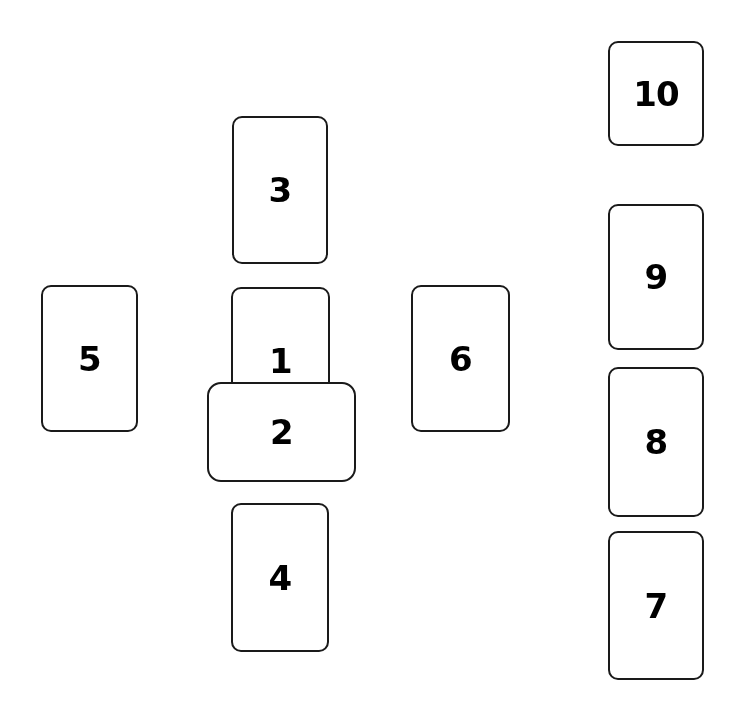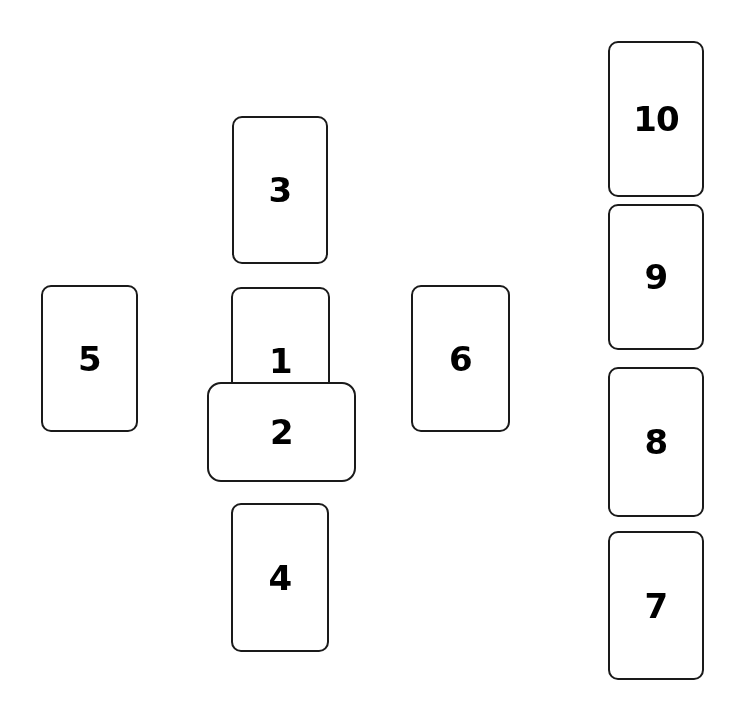--- a/index.html
+++ b/index.html
@@ -69,16 +69,16 @@
     </div>
     <div class="card" style="left: 608px; top: 531px; width: 96px; height: 149px; z-index: 1; border-radius: 10px; background: rgb(255, 255, 255); border-color: rgb(26, 26, 26); border-width: 2px;">
       <span class="card-number" style="color: rgb(0, 0, 0);">7</span>
     </div>
     <div class="card" style="left: 608px; top: 367px; width: 96px; height: 150px; z-index: 1; border-radius: 10px; background: rgb(255, 255, 255); border-color: rgb(26, 26, 26); border-width: 2px;">
       <span class="card-number" style="color: rgb(0, 0, 0);">8</span>
     </div>
     <div class="card" style="left: 608px; top: 204px; width: 96px; height: 146px; z-index: 1; border-radius: 10px; background: rgb(255, 255, 255); border-color: rgb(26, 26, 26); border-width: 2px;">
       <span class="card-number" style="color: rgb(0, 0, 0);">9</span>
     </div>
-    <div class="card" style="left: 608px; top: 41px; width: 96px; height: 156px; z-index: 1; border-radius: 10px; background: rgb(255, 255, 255); border-color: rgb(26, 26, 26); border-width: 2px;">
+    <div class="card" style="left: 608px; top: 41px; width: 96px; height: 105px; z-index: 1; border-radius: 10px; background: rgb(255, 255, 255); border-color: rgb(26, 26, 26); border-width: 2px;">
       <span class="card-number wide" style="color: rgb(0, 0, 0);">10</span>
     </div>
   </div>
 
 </body></html>

